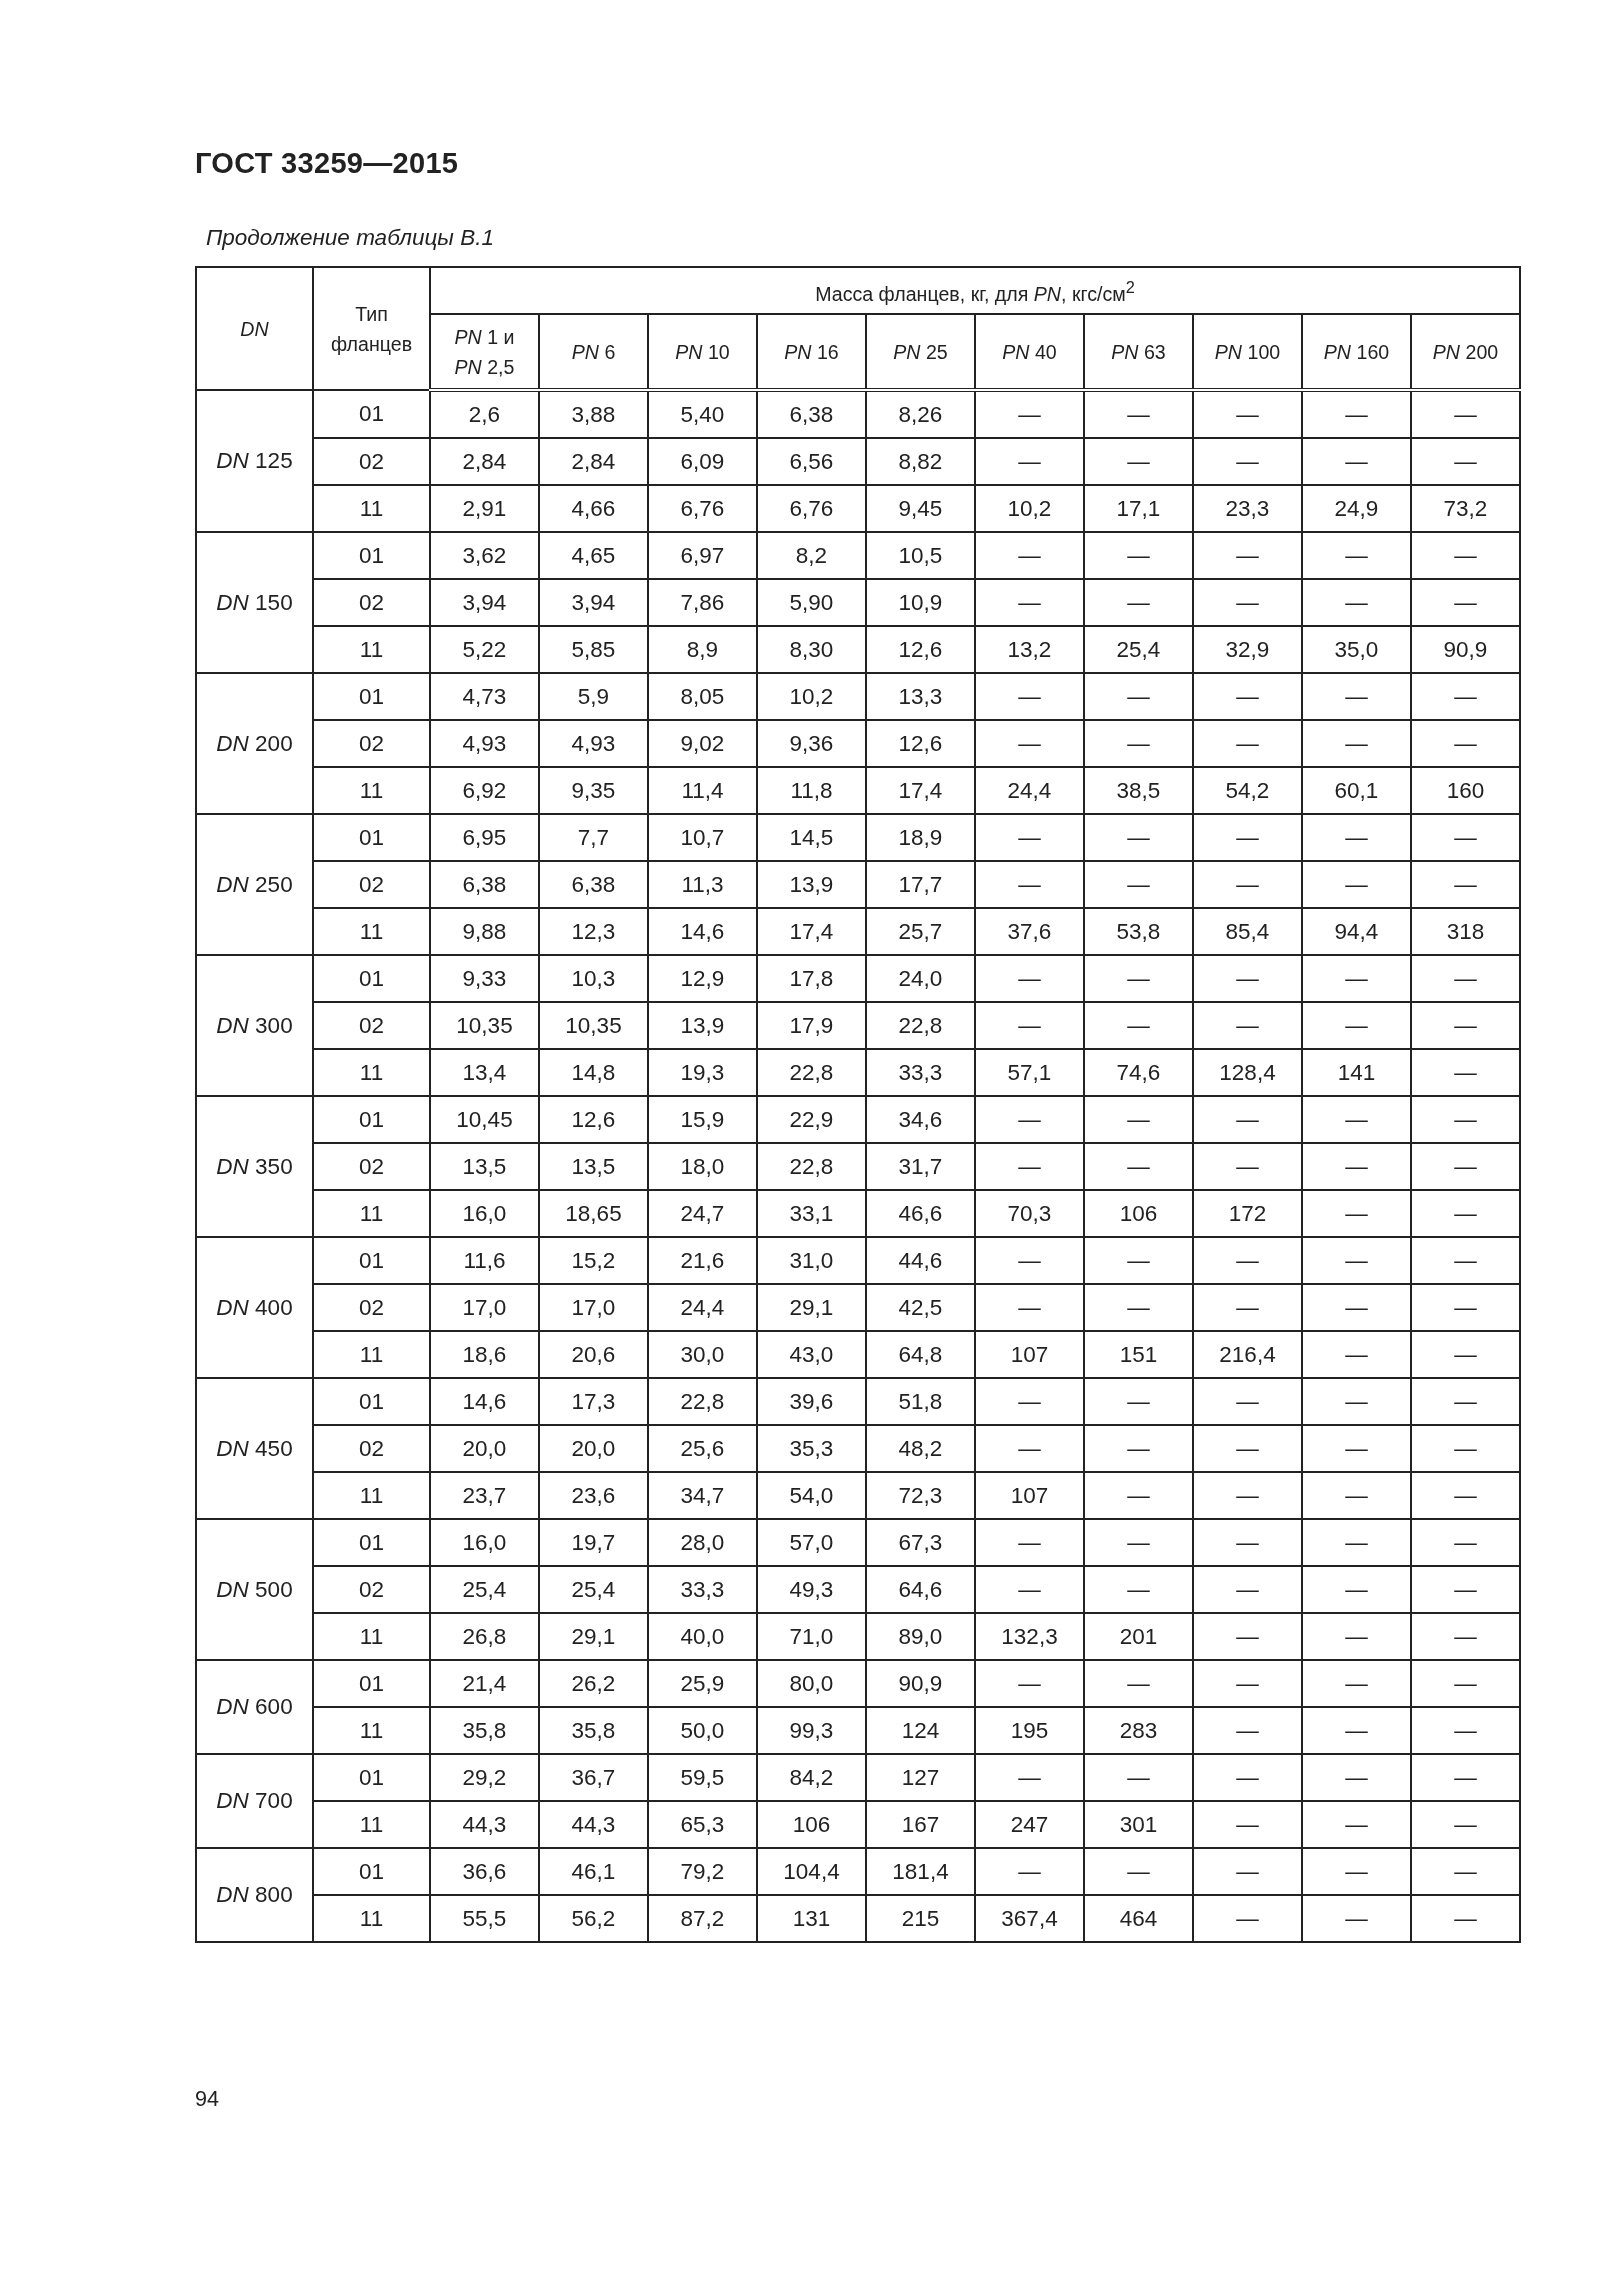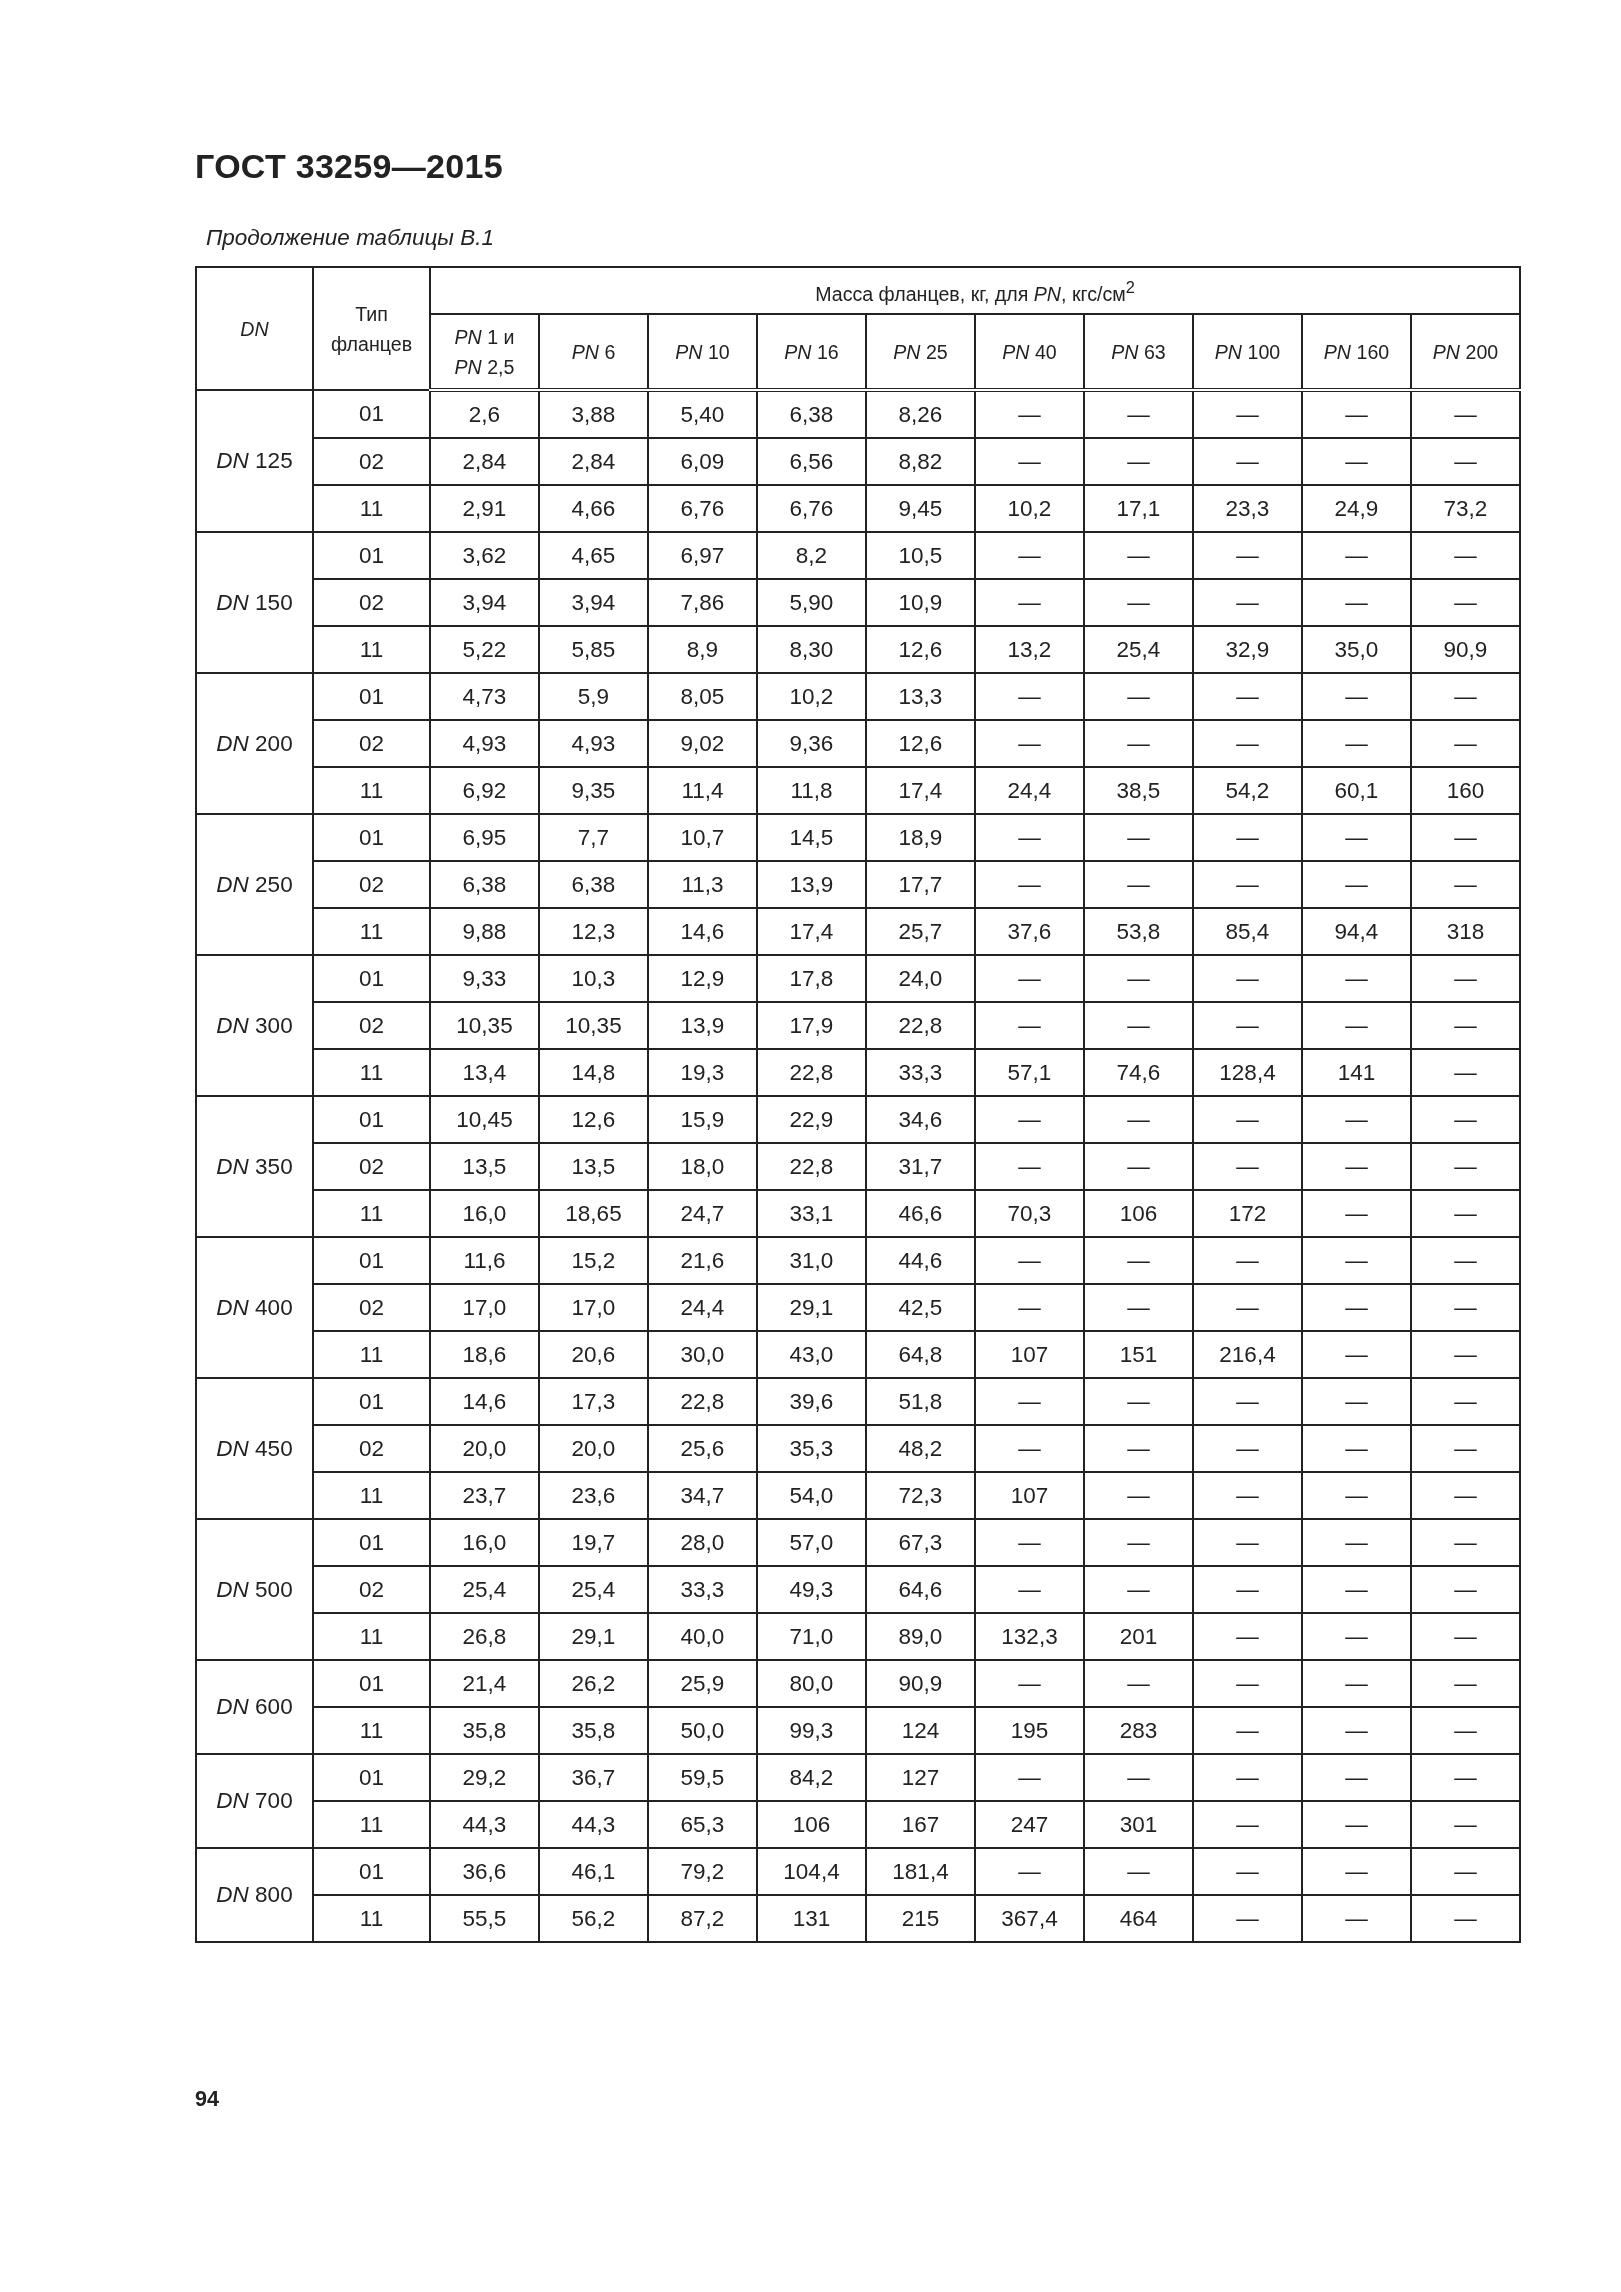--- a/index.html
+++ b/index.html
@@ -1,19 +1,19 @@
 <!DOCTYPE html>
 <html><head>
 <meta charset="utf-8">
 <style>
   html,body{margin:0;padding:0;background:#fff;}
   body{width:1621px;height:2293px;position:relative;font-family:"Liberation Sans",sans-serif;color:#222;}
-  .title{position:absolute;left:195px;top:147px;font-size:34px;font-weight:bold;letter-spacing:0.3px;}
+  .title{position:absolute;left:195px;top:147px;font-size:29px;font-weight:bold;letter-spacing:0.3px;}
   .subtitle{position:absolute;left:206px;top:225px;font-size:22.5px;font-style:italic;}
-  .pagenum{position:absolute;left:195px;top:2086px;font-size:21.6px;font-weight:bold;}
+  .pagenum{position:absolute;left:195px;top:2086px;font-size:21.6px;}
   table{position:absolute;left:195px;top:266px;border-collapse:collapse;table-layout:fixed;width:1323px;}
   td,th{border:2px solid #222;text-align:center;vertical-align:middle;font-weight:normal;font-size:22.5px;padding:0;}
   th{font-size:19.6px;line-height:30px;}
   col.c-dn{width:117px;} col.c-type{width:117px;} col.c-pn{width:109px;}
   tr.h1 th{height:45px;}
   tr.h2 th{height:73px;border-bottom:4.9px double #222;}
   tbody td{height:45px;}
   tr.grp-start td{border-top:2.9px solid #222;}
   table{border:2.9px solid #222;}
   i{font-style:italic;}

